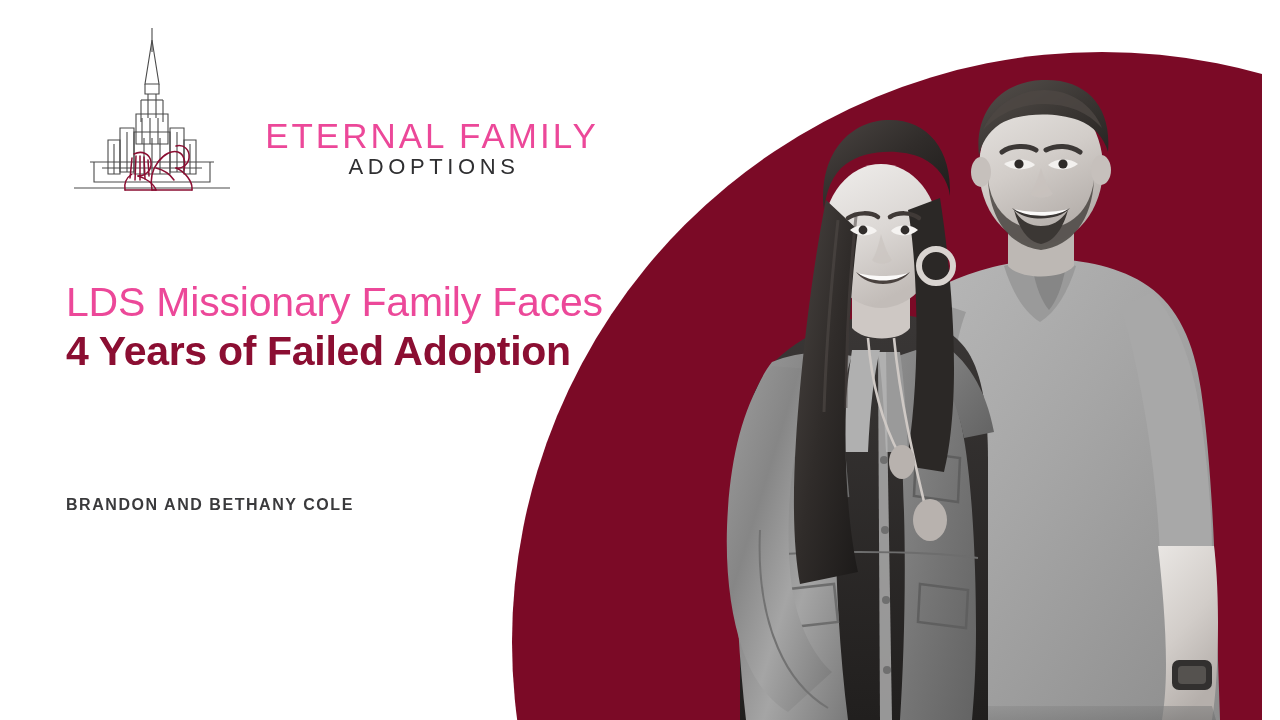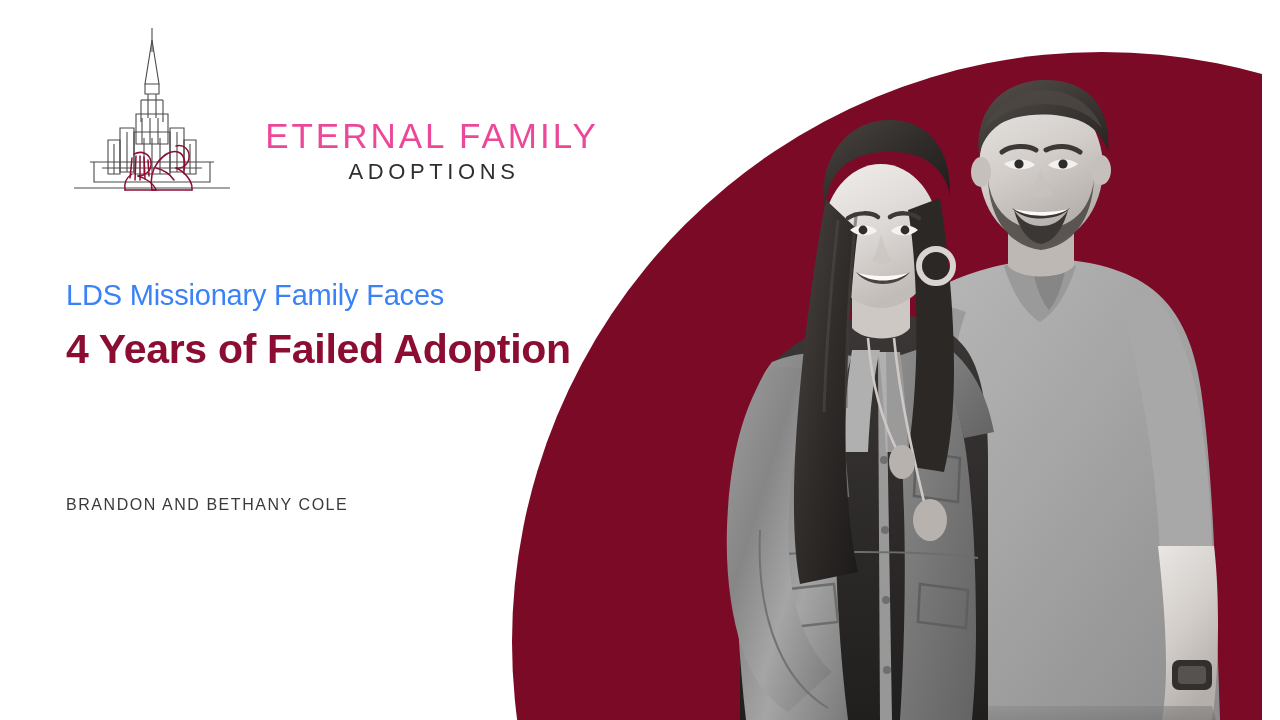--- a/index.html
+++ b/index.html
@@ -66,63 +66,62 @@
     display: block;
     font-size: 35px;
     font-weight: 400;
     letter-spacing: 3.0px;
     color: #ec4899;
     line-height: 1.05;
     white-space: nowrap;
   }
   .logo-sub {
     display: block;
-    margin-top: 5px;
     font-size: 22px;
     font-weight: 400;
     letter-spacing: 4.6px;
     color: #2f2f31;
     line-height: 1.05;
     white-space: nowrap;
     padding-left: 4px;
   }
 
   
   .headline {
     position: absolute;
     left: 66px;
     top: 278px;
     width: 630px;
   }
   .headline-kicker {
     display: block;
-    font-size: 29px;
+    font-size: 41px;
     font-weight: 300;
-    color: #3b82f6;
+    color: #ec4899;
     letter-spacing: -0.2px;
     line-height: 1.18;
     white-space: nowrap;
   }
   .headline-main {
     display: block;
-    margin-top: 12px;
+    margin-top: 0;
     font-size: 41px;
     font-weight: 700;
     color: #8b0e32;
     line-height: 1.26;
     letter-spacing: -0.3px;
   }
 
   
   .byline {
     position: absolute;
     left: 66px;
     top: 496px;
     font-size: 16px;
-    font-weight: 400;
+    font-weight: 700;
     letter-spacing: 1.55px;
     color: #3a3a3c;
     white-space: nowrap;
   }
 
   
   .photo {
     position: absolute;
     left: 600px;
     top: 60px;

